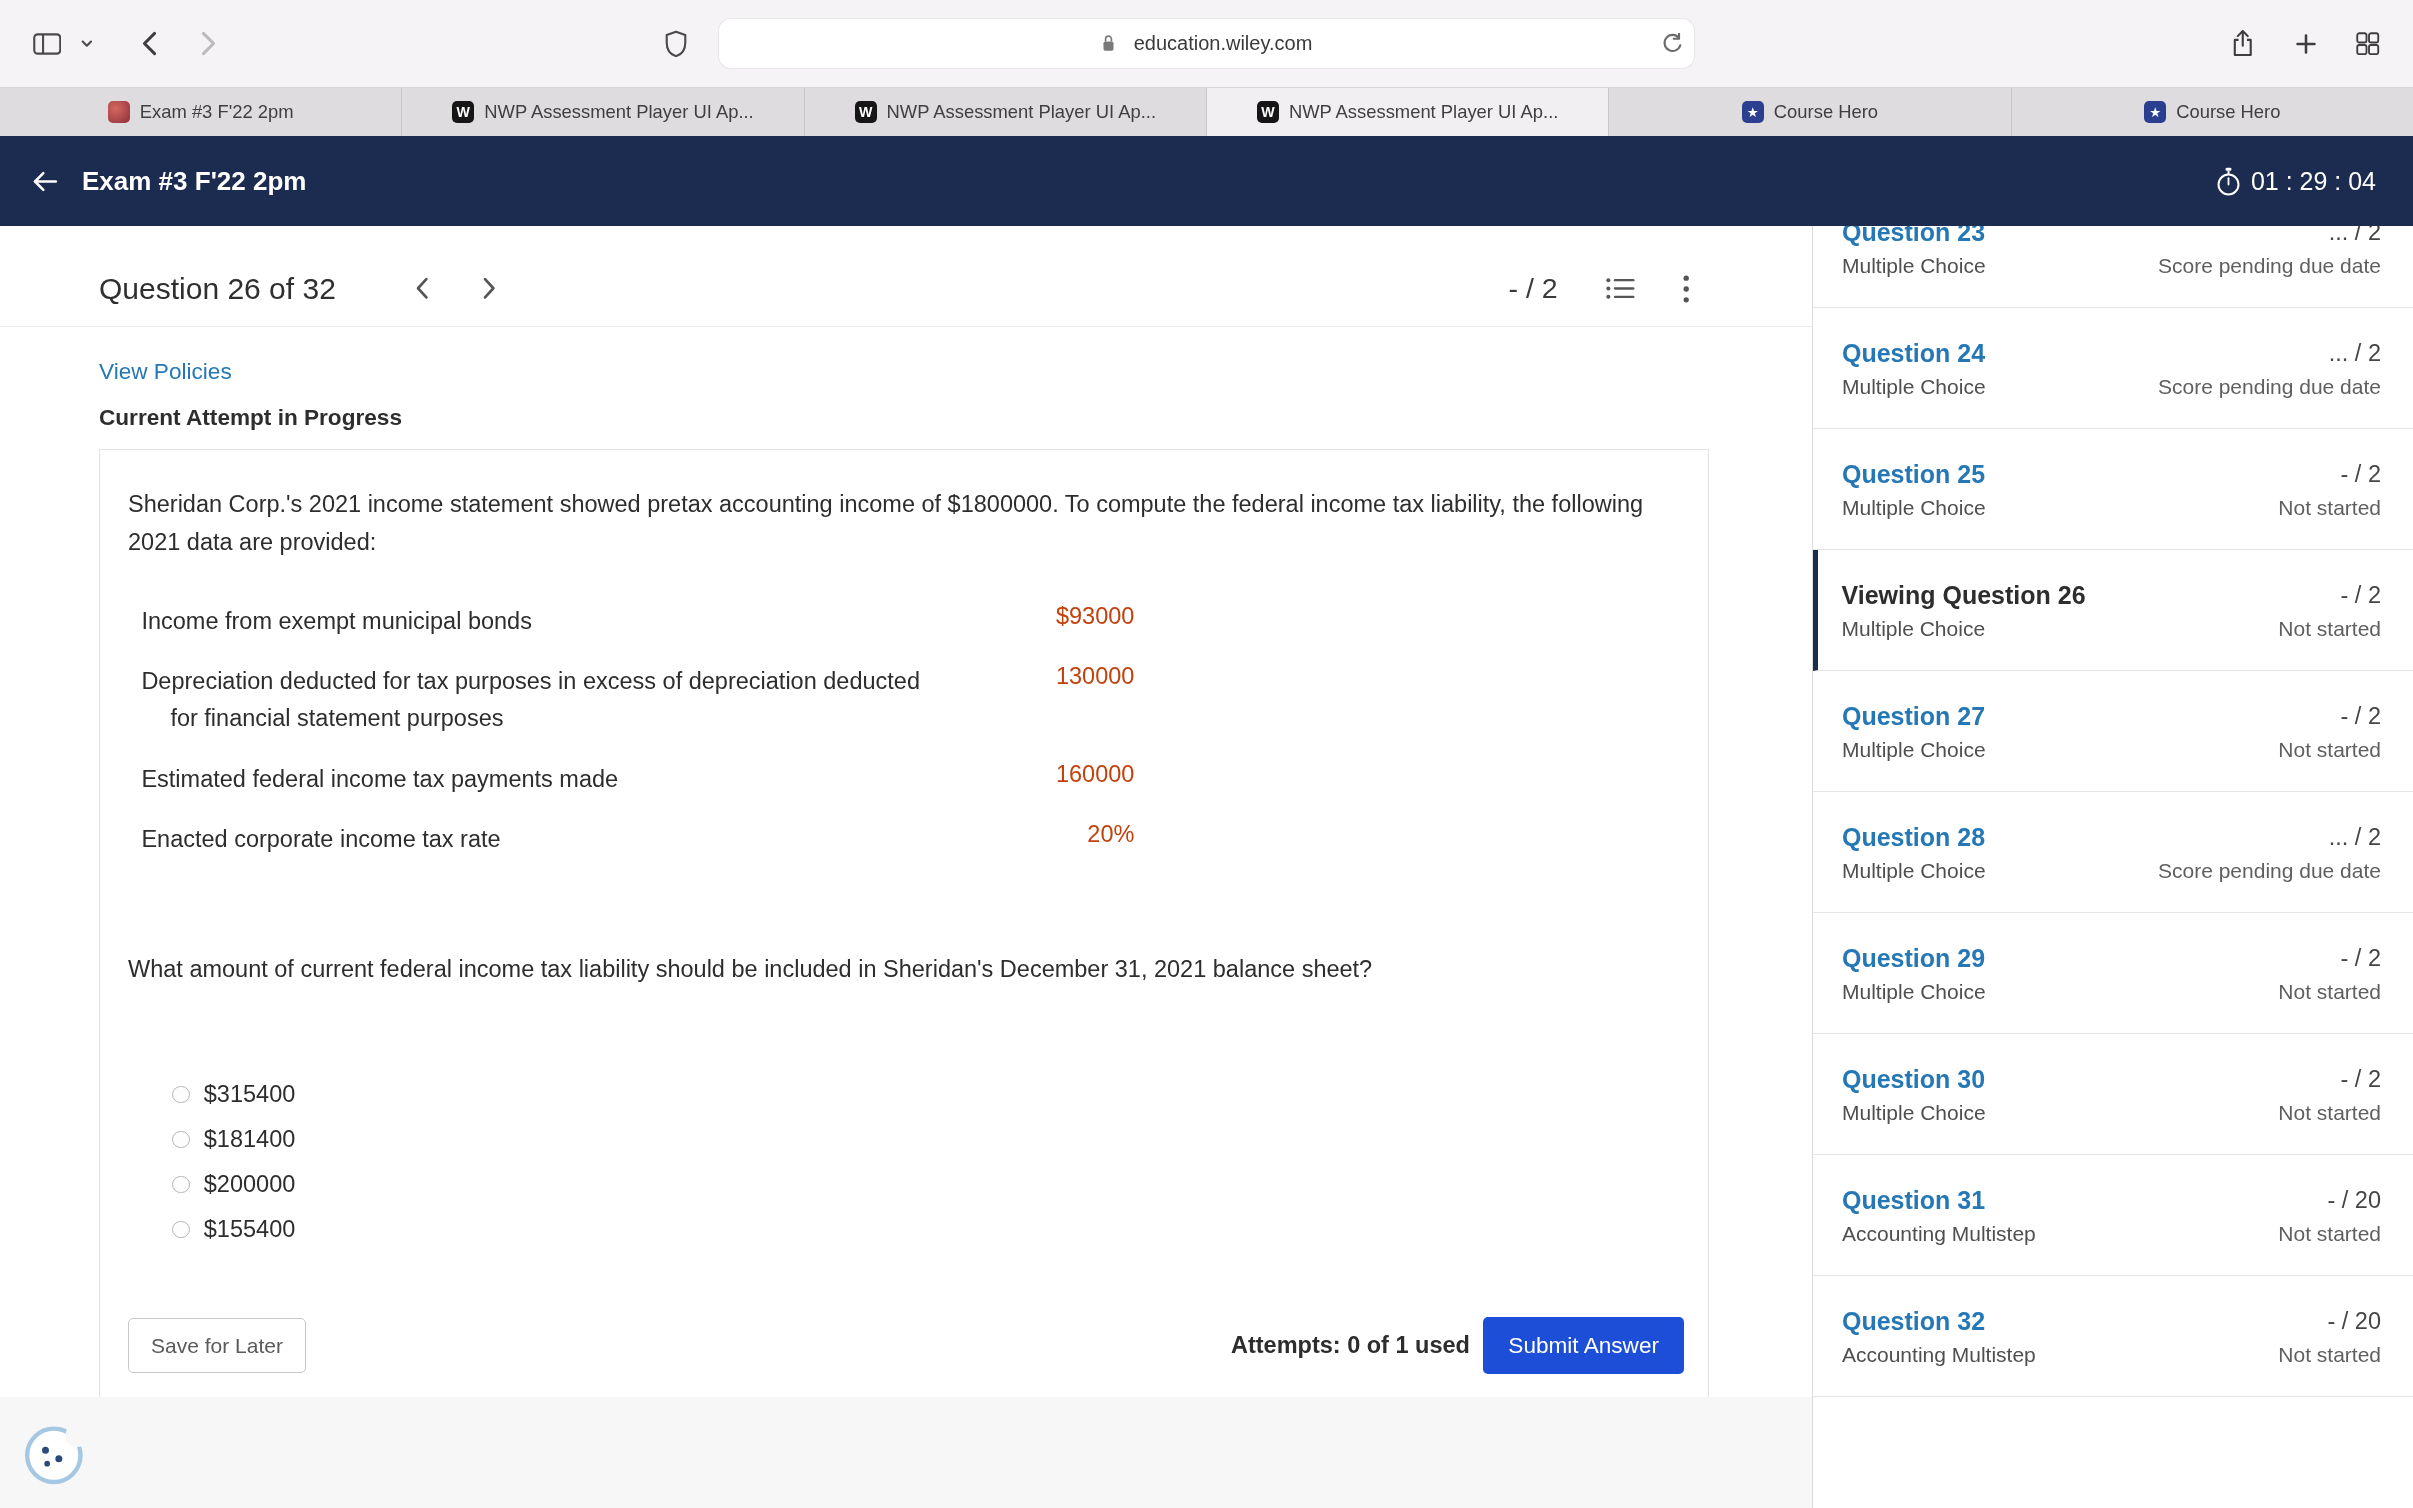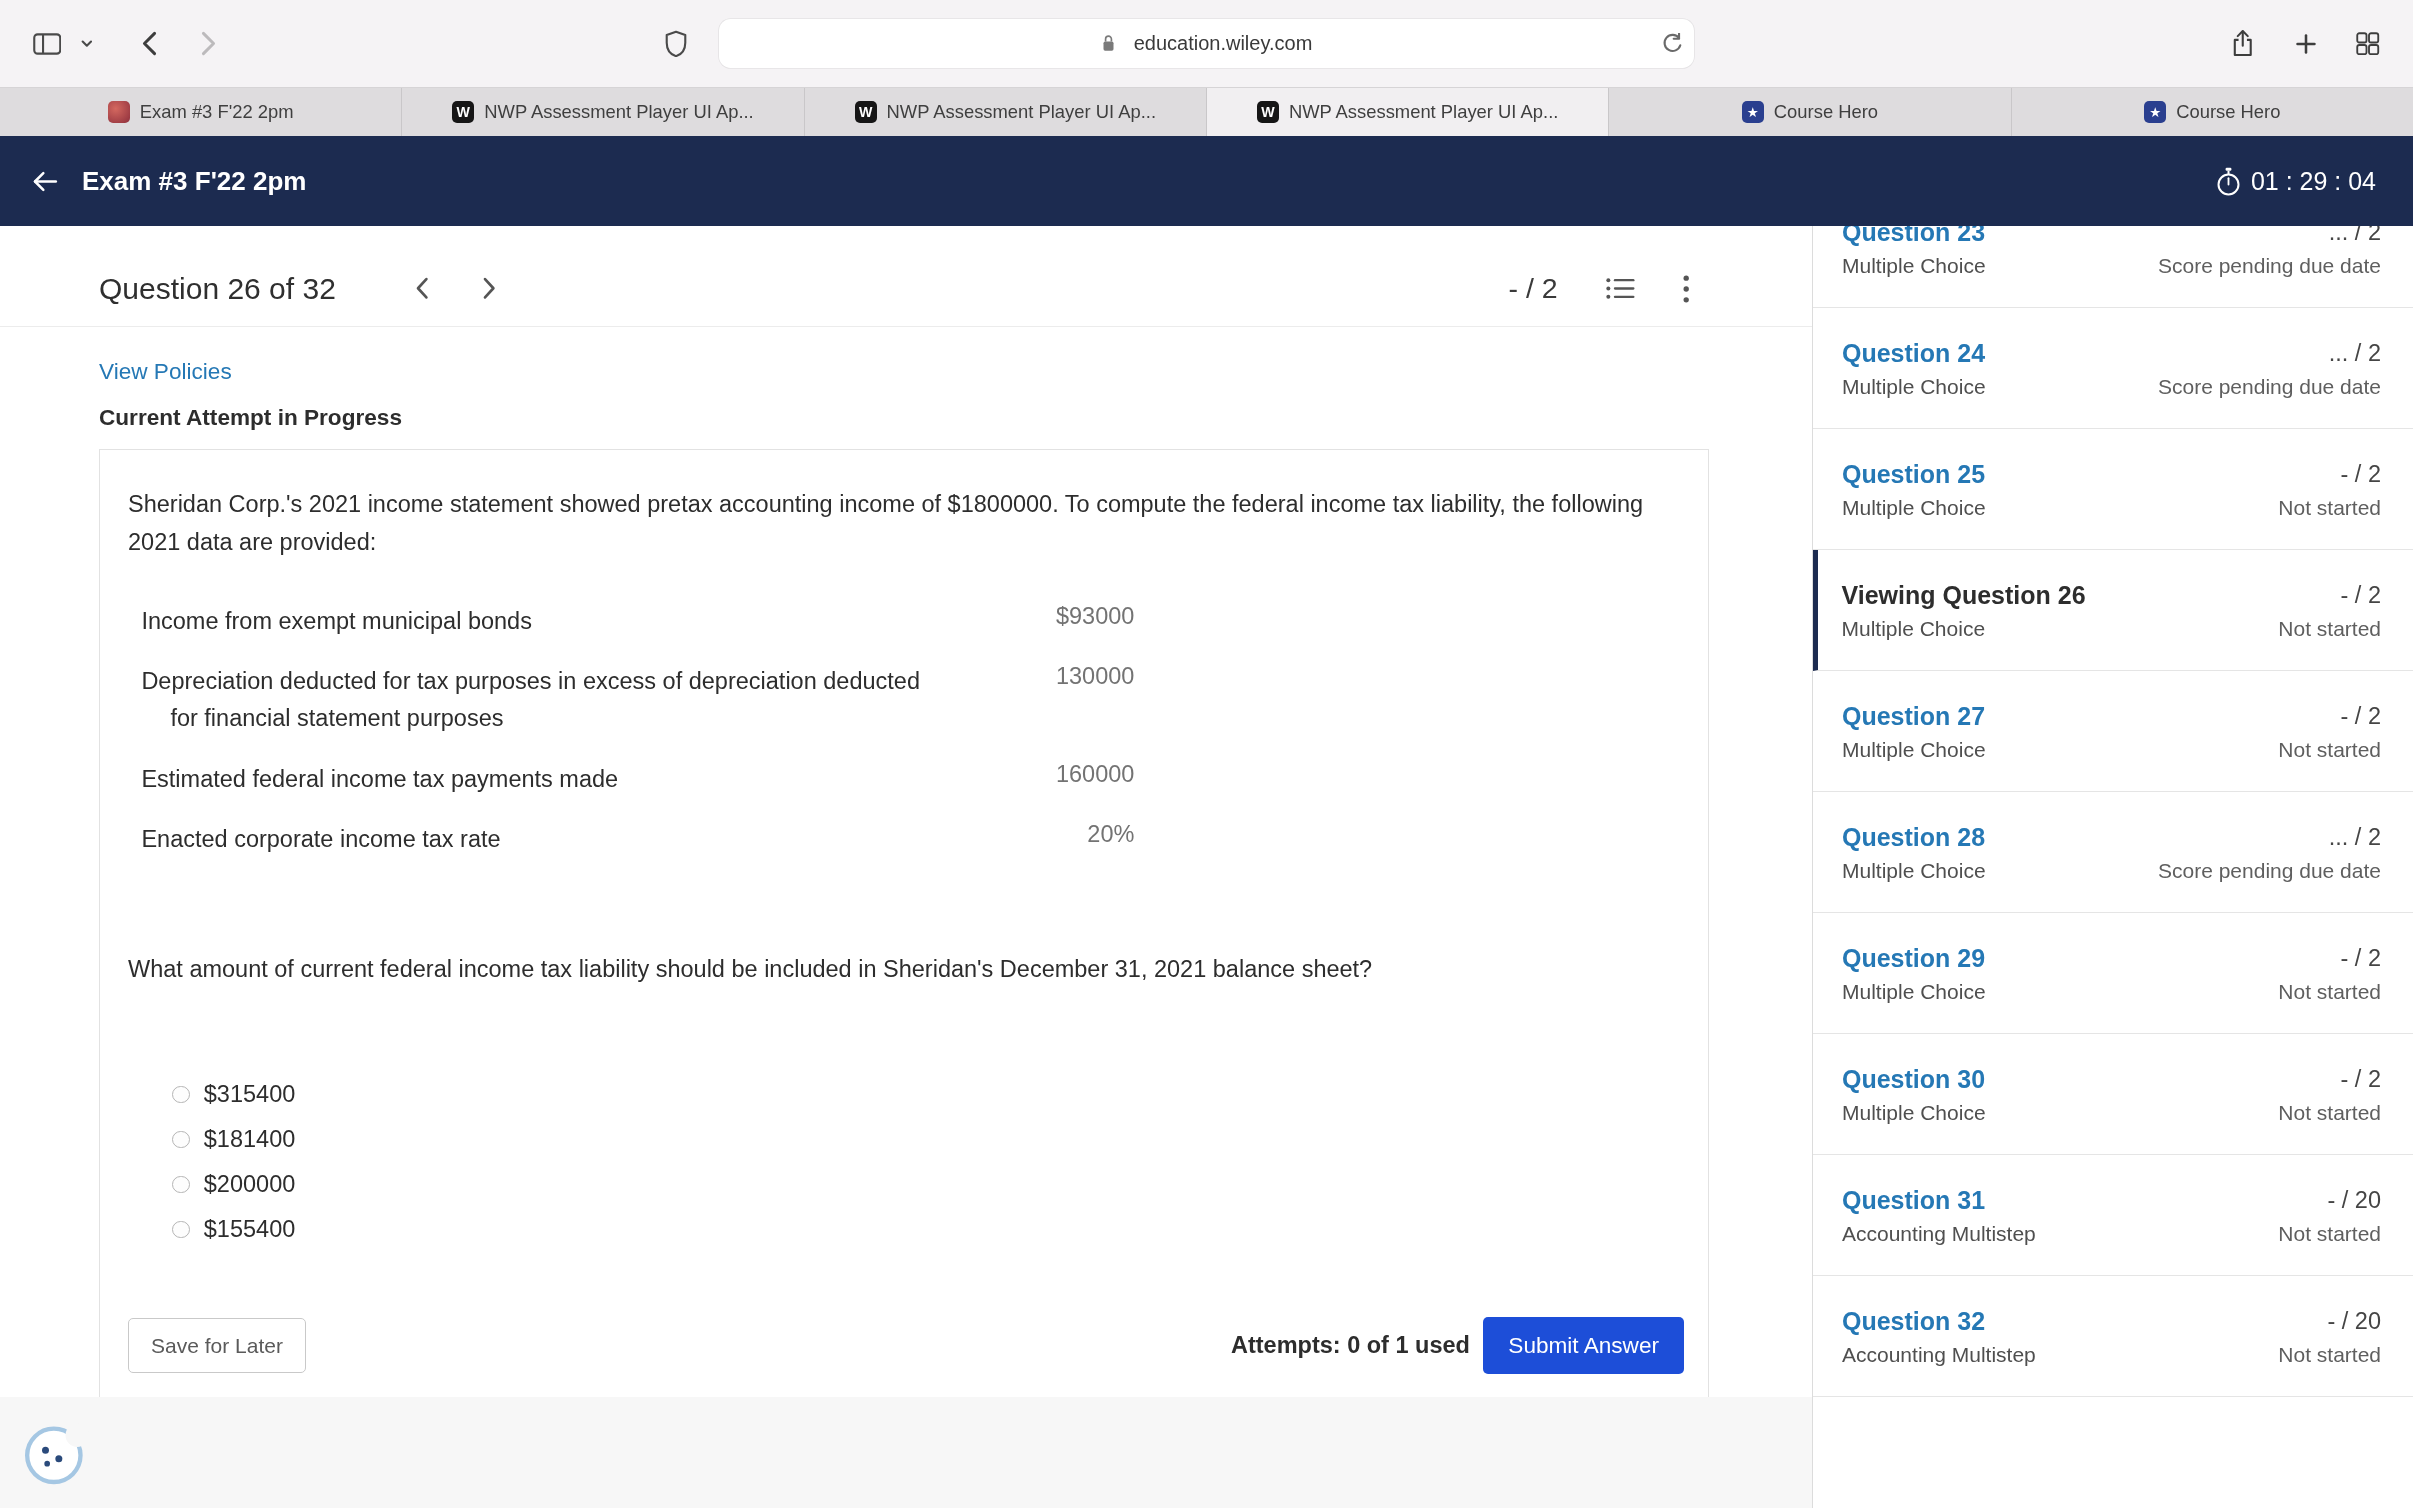--- a/index.html
+++ b/index.html
@@ -66,21 +66,21 @@
   .attempt-status { margin:20px 0 0 99px; font-size:22.6px; font-weight:700; color:#2d2d2d; }
 
   
   .card { margin:18.4px 103px 0 99px; height:954px; border:0.8px solid #e2e2e2;
     background:#fff; position:relative; padding:35px 28px 0 28px; }
   .prompt { font-size:23.5px; line-height:38px; color:#2d2d2d; max-width:1559px; }
   .dtable { margin-top:30px; }
   .drow { display:flex; align-items:flex-start; padding:11.7px 0; }
   .dlabel { width:779px; margin-left:13.4px; font-size:23.5px; line-height:37px;
     color:#2d2d2d; padding-left:29px; text-indent:-29px; }
-  .dvalue { width:214px; text-align:right; font-size:23.5px; color:#737373; }
+  .dvalue { width:214px; text-align:right; font-size:23.5px; color:#c2410c; }
   .question2 { margin-top:80px; font-size:23.5px; line-height:38px; color:#2d2d2d; }
   .options { margin-top:84px; }
   .opt { display:flex; align-items:center; height:45px; gap:14.2px; padding-left:44px; }
   .radio { width:17.6px; height:17.6px; border:1.7px solid #b5b5b5; border-radius:50%;
     background:#fdfdfd; flex:none; }
   .opt-label { font-size:23.5px; color:#2d2d2d; }
   .card-footer { position:absolute; left:28px; right:24px; bottom:28px;
     display:flex; align-items:center; }
   .save-btn { height:55px; padding:0 22px; border:0.8px solid #c9c9c9; border-radius:5px;
     background:#fff; color:#5a5a5a; font-size:21px; font-family:inherit; }

